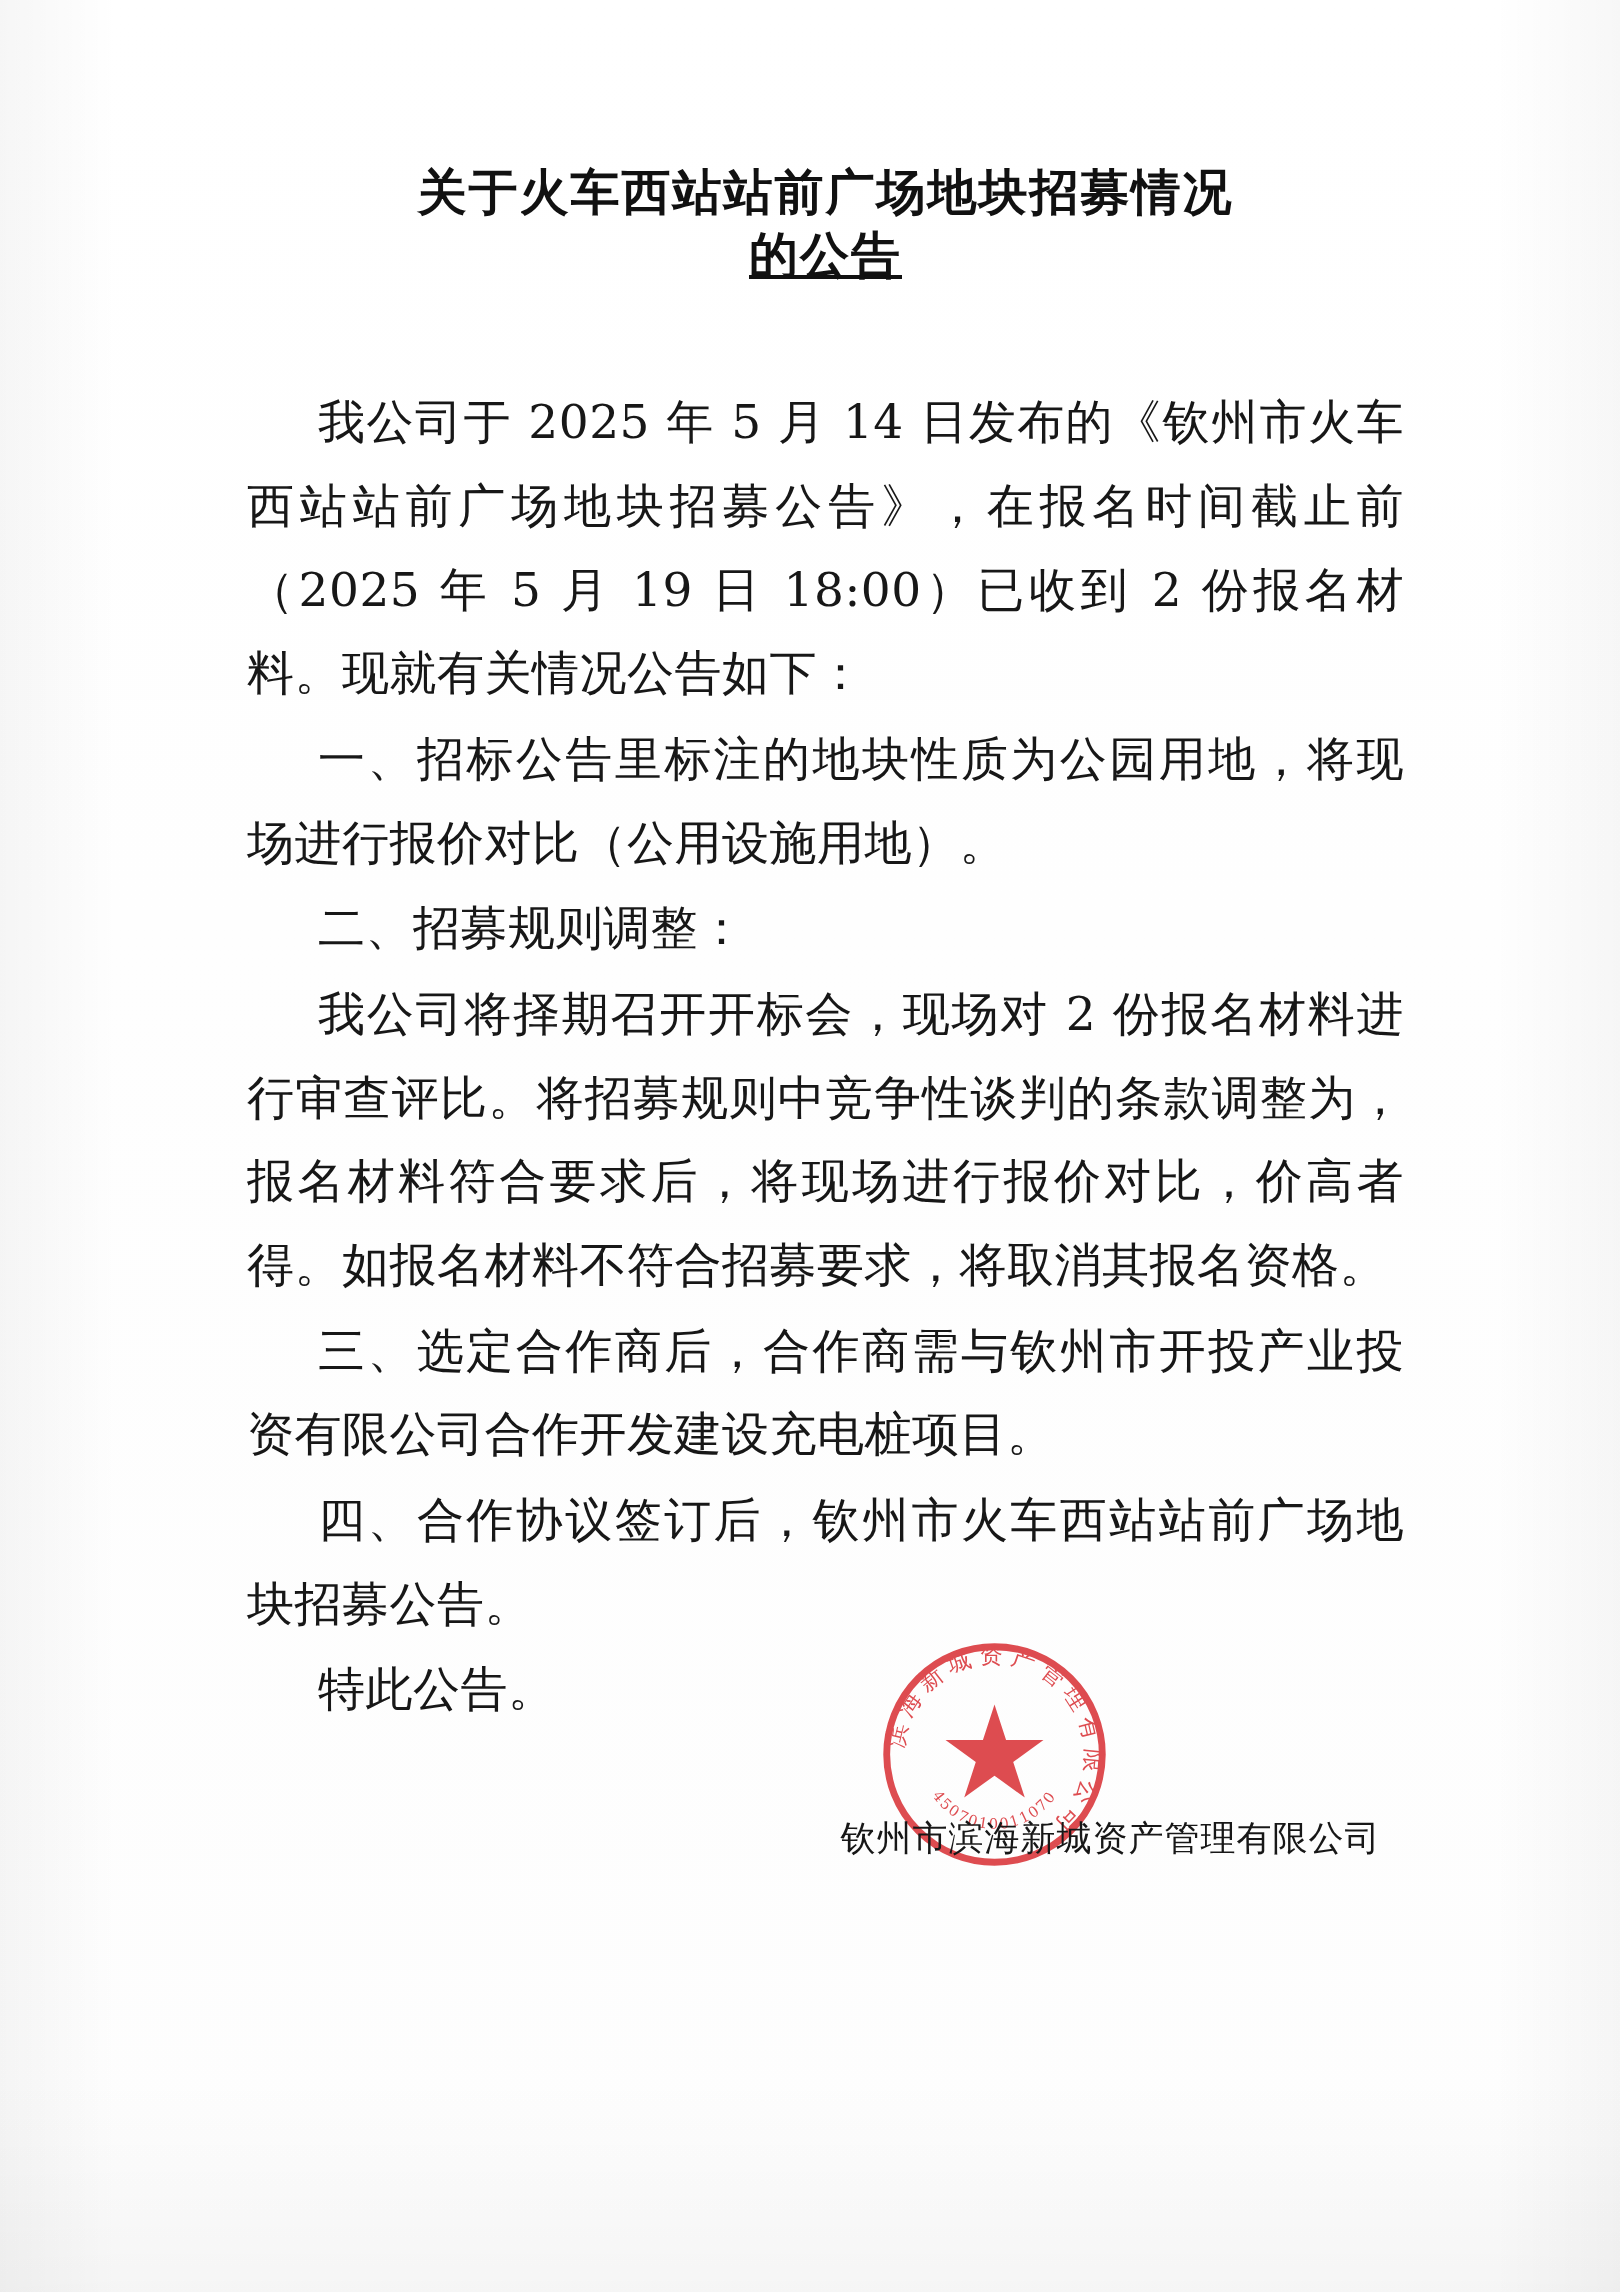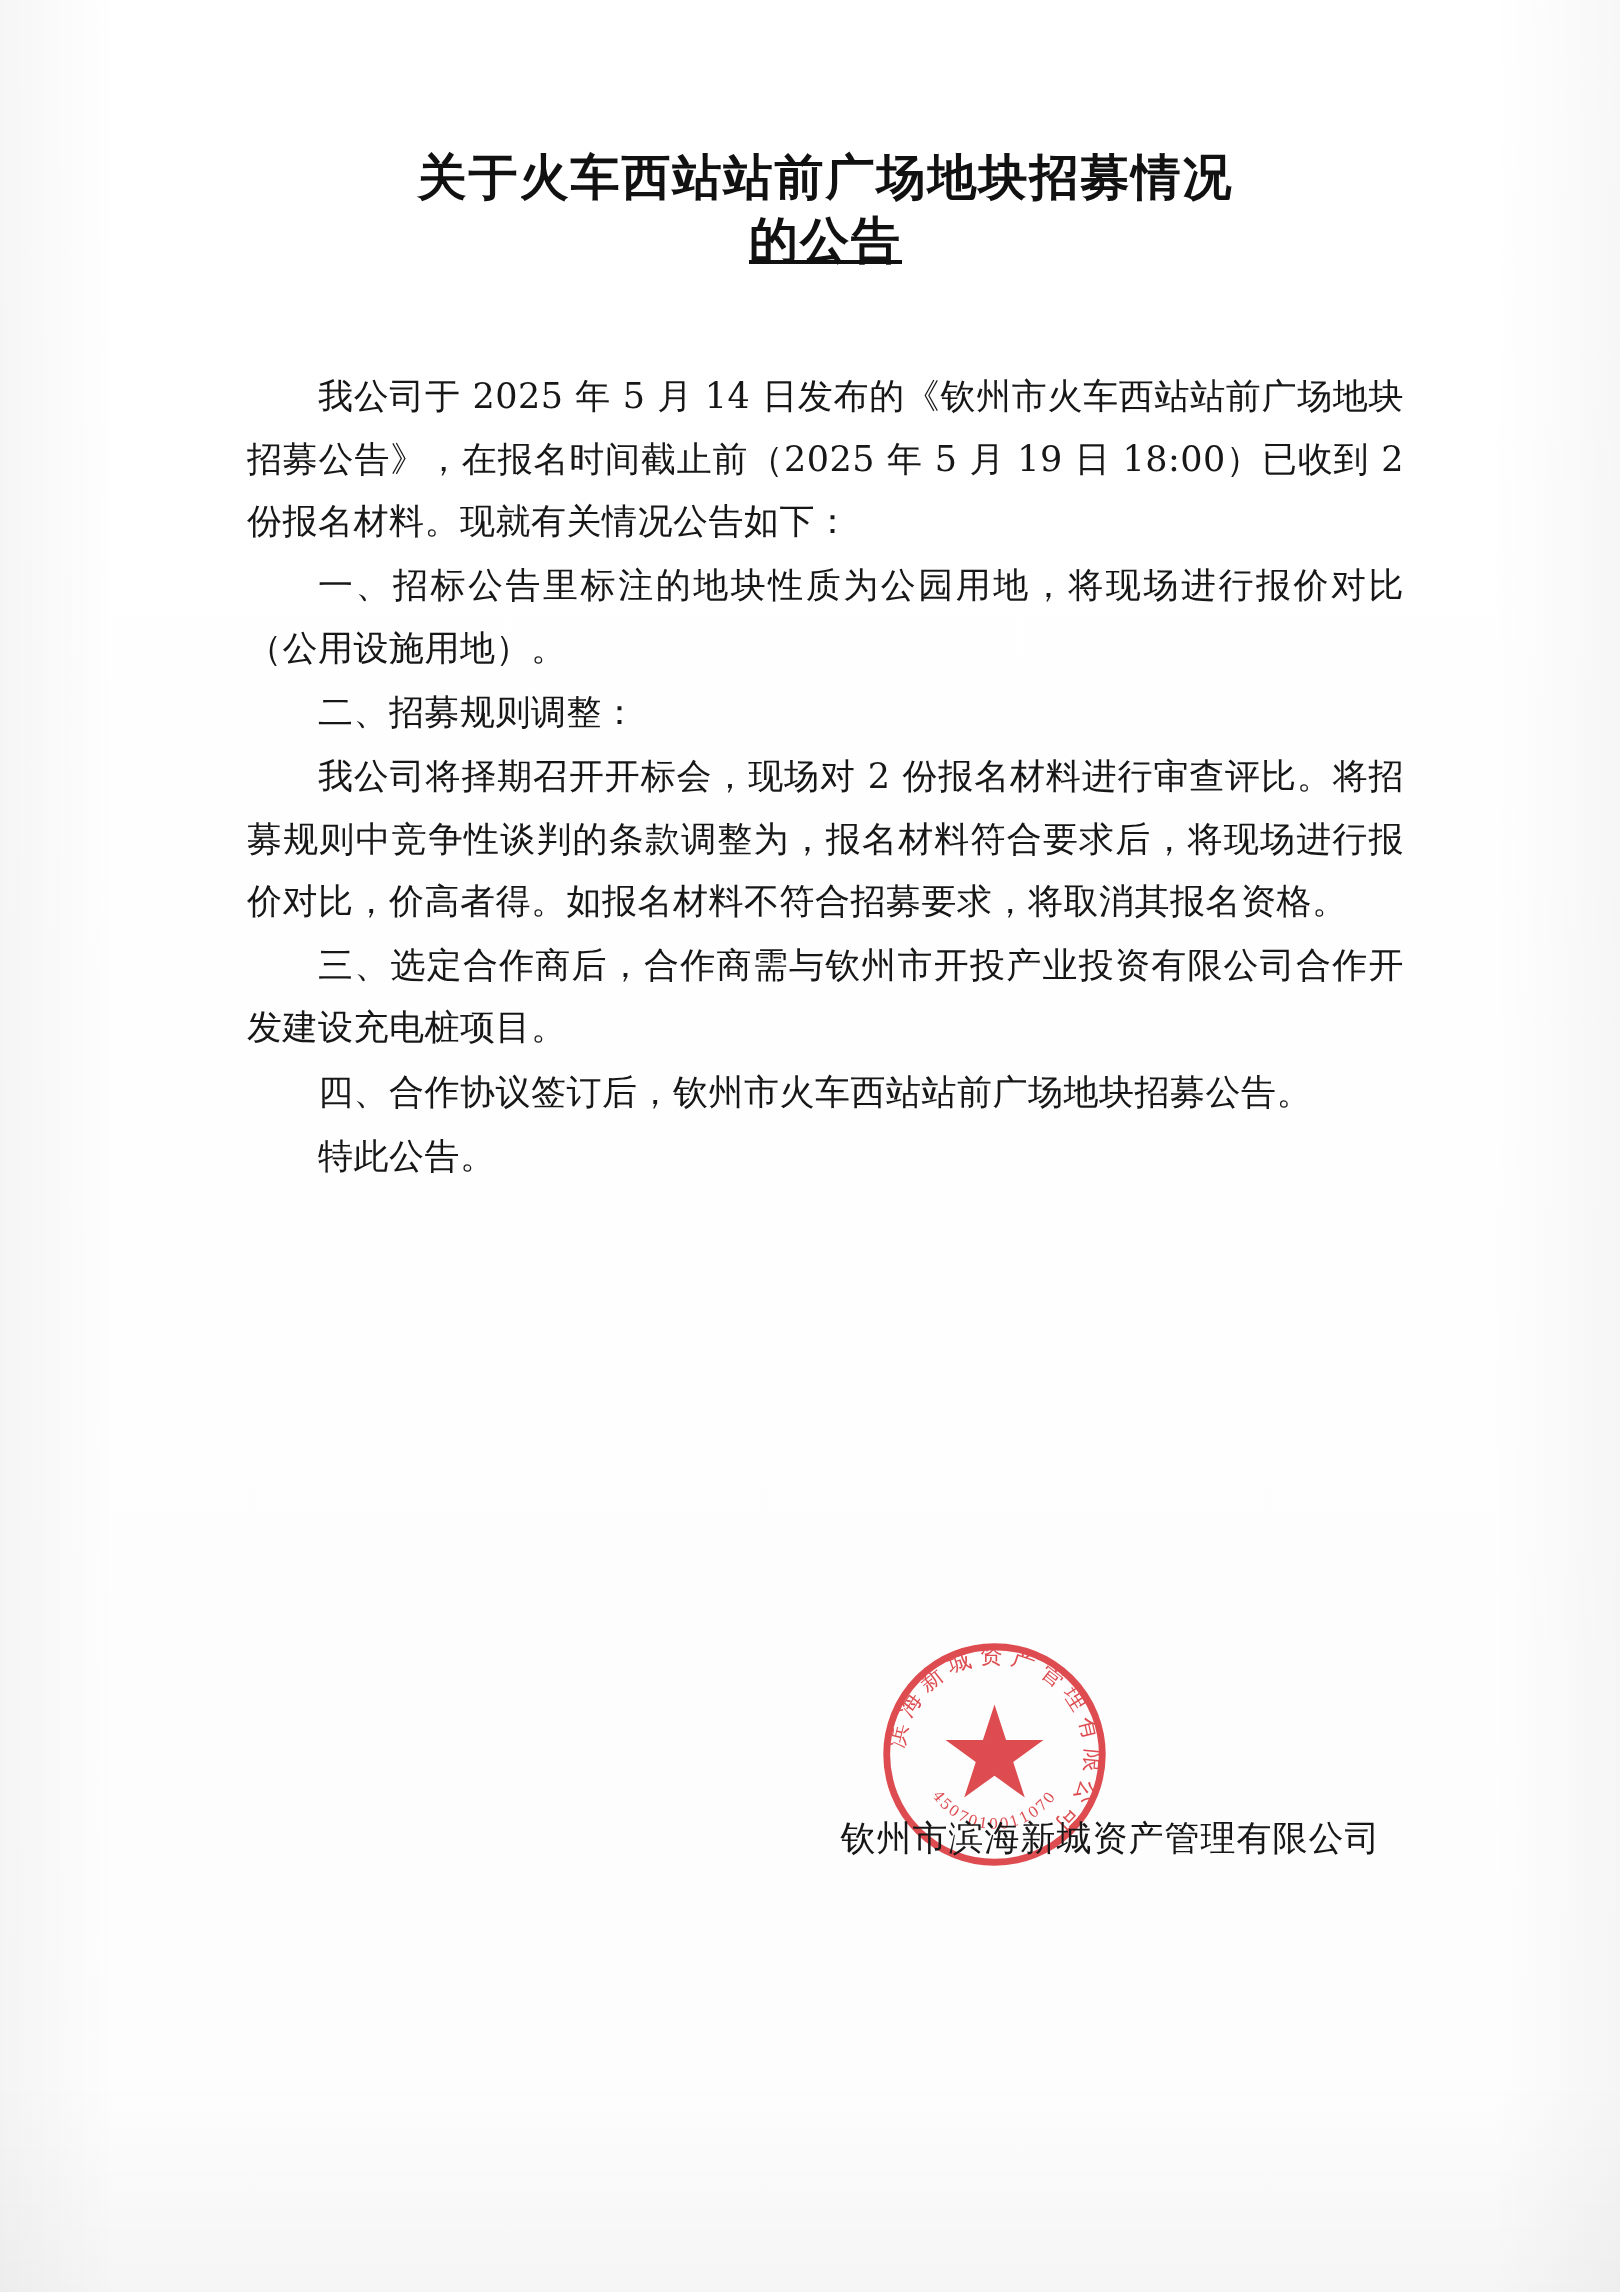--- a/index.html
+++ b/index.html
@@ -45,21 +45,21 @@
   .scan-shade-bottom {
     position: absolute;
     left: 0; right: 0; bottom: 0; height: 216px;
     background: linear-gradient(0deg, rgba(0,0,0,0.03), rgba(0,0,0,0));
     pointer-events: none;
   }
 
   .content {
     position: absolute;
     left: 247px;
-    top: 146px;
+    top: 161px;
     width: 1157px;
   }
 
   .doc-title {
     text-align: center;
     font-family: "DejaVu Serif", "Liberation Serif", serif;
     font-weight: bold;
     font-size: 49px;
     line-height: 1.28;
     letter-spacing: 2px;
@@ -70,21 +70,21 @@
     display: block;
     text-decoration: underline;
   }
 
   .body-block {
     margin-top: 94px;
   }
 
   p.para {
     margin: 0 0 2px 0;
-    font-size: 35px;
+    font-size: 47px;
     line-height: 1.78;
     letter-spacing: 0.5px;
     text-align: justify;
     text-justify: inter-ideograph;
     text-indent: 71px;
     color: #171717;
   }
 
   .sign-block {
     position: absolute;

